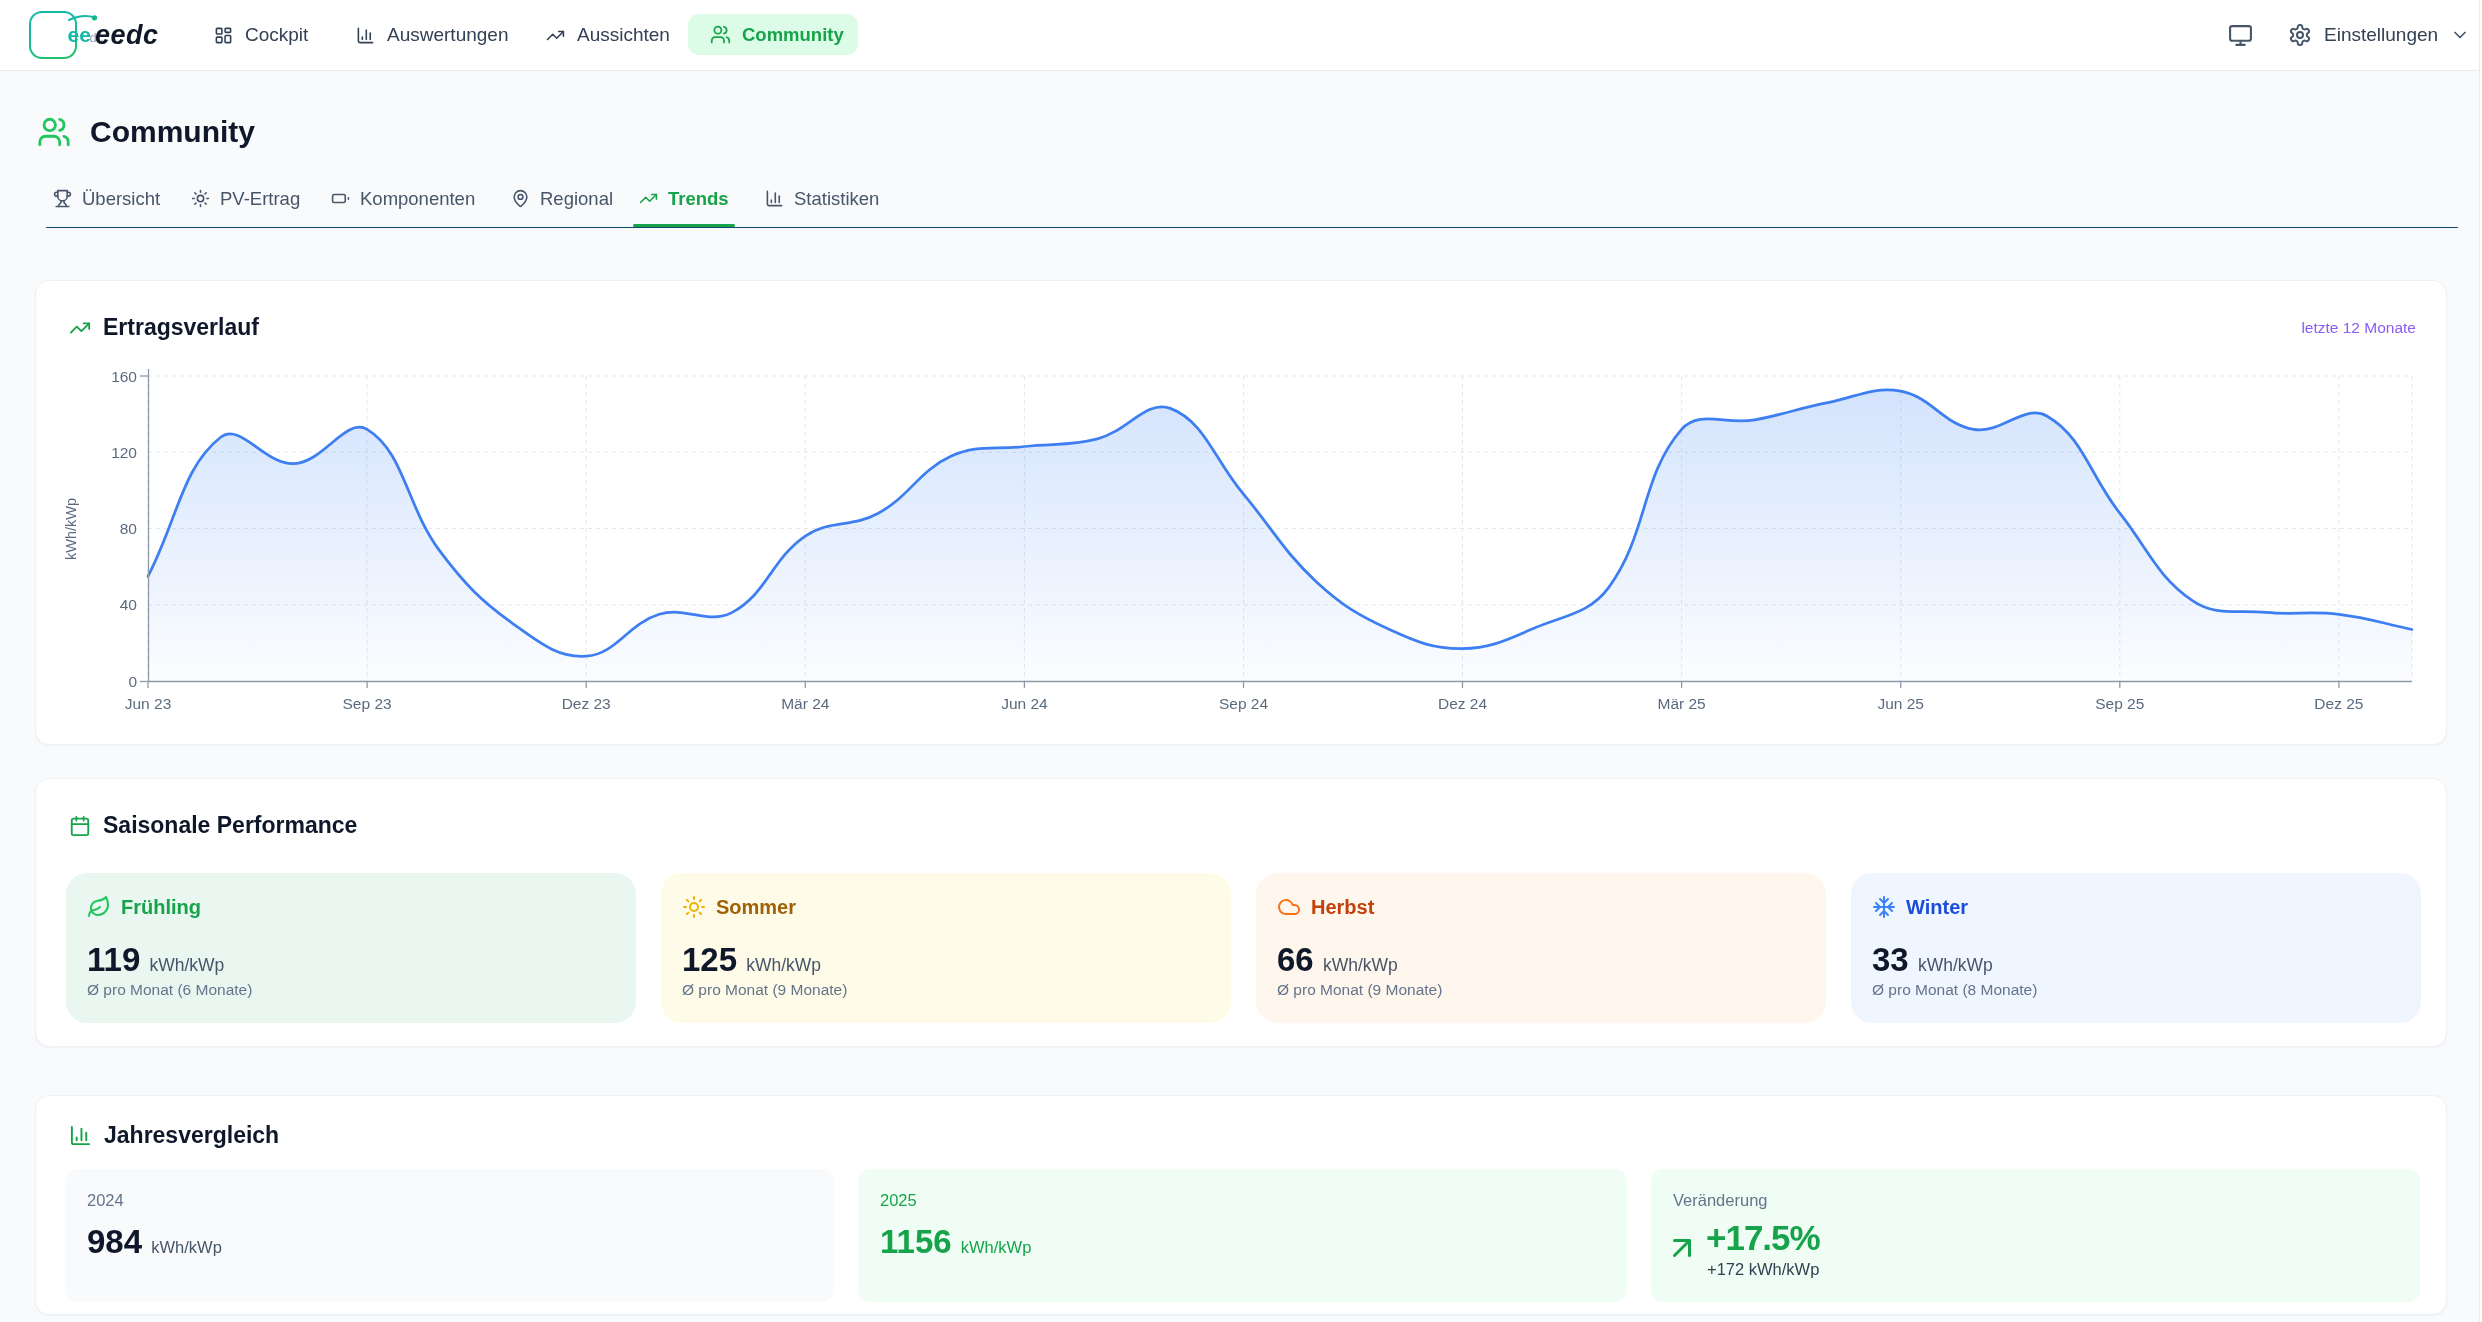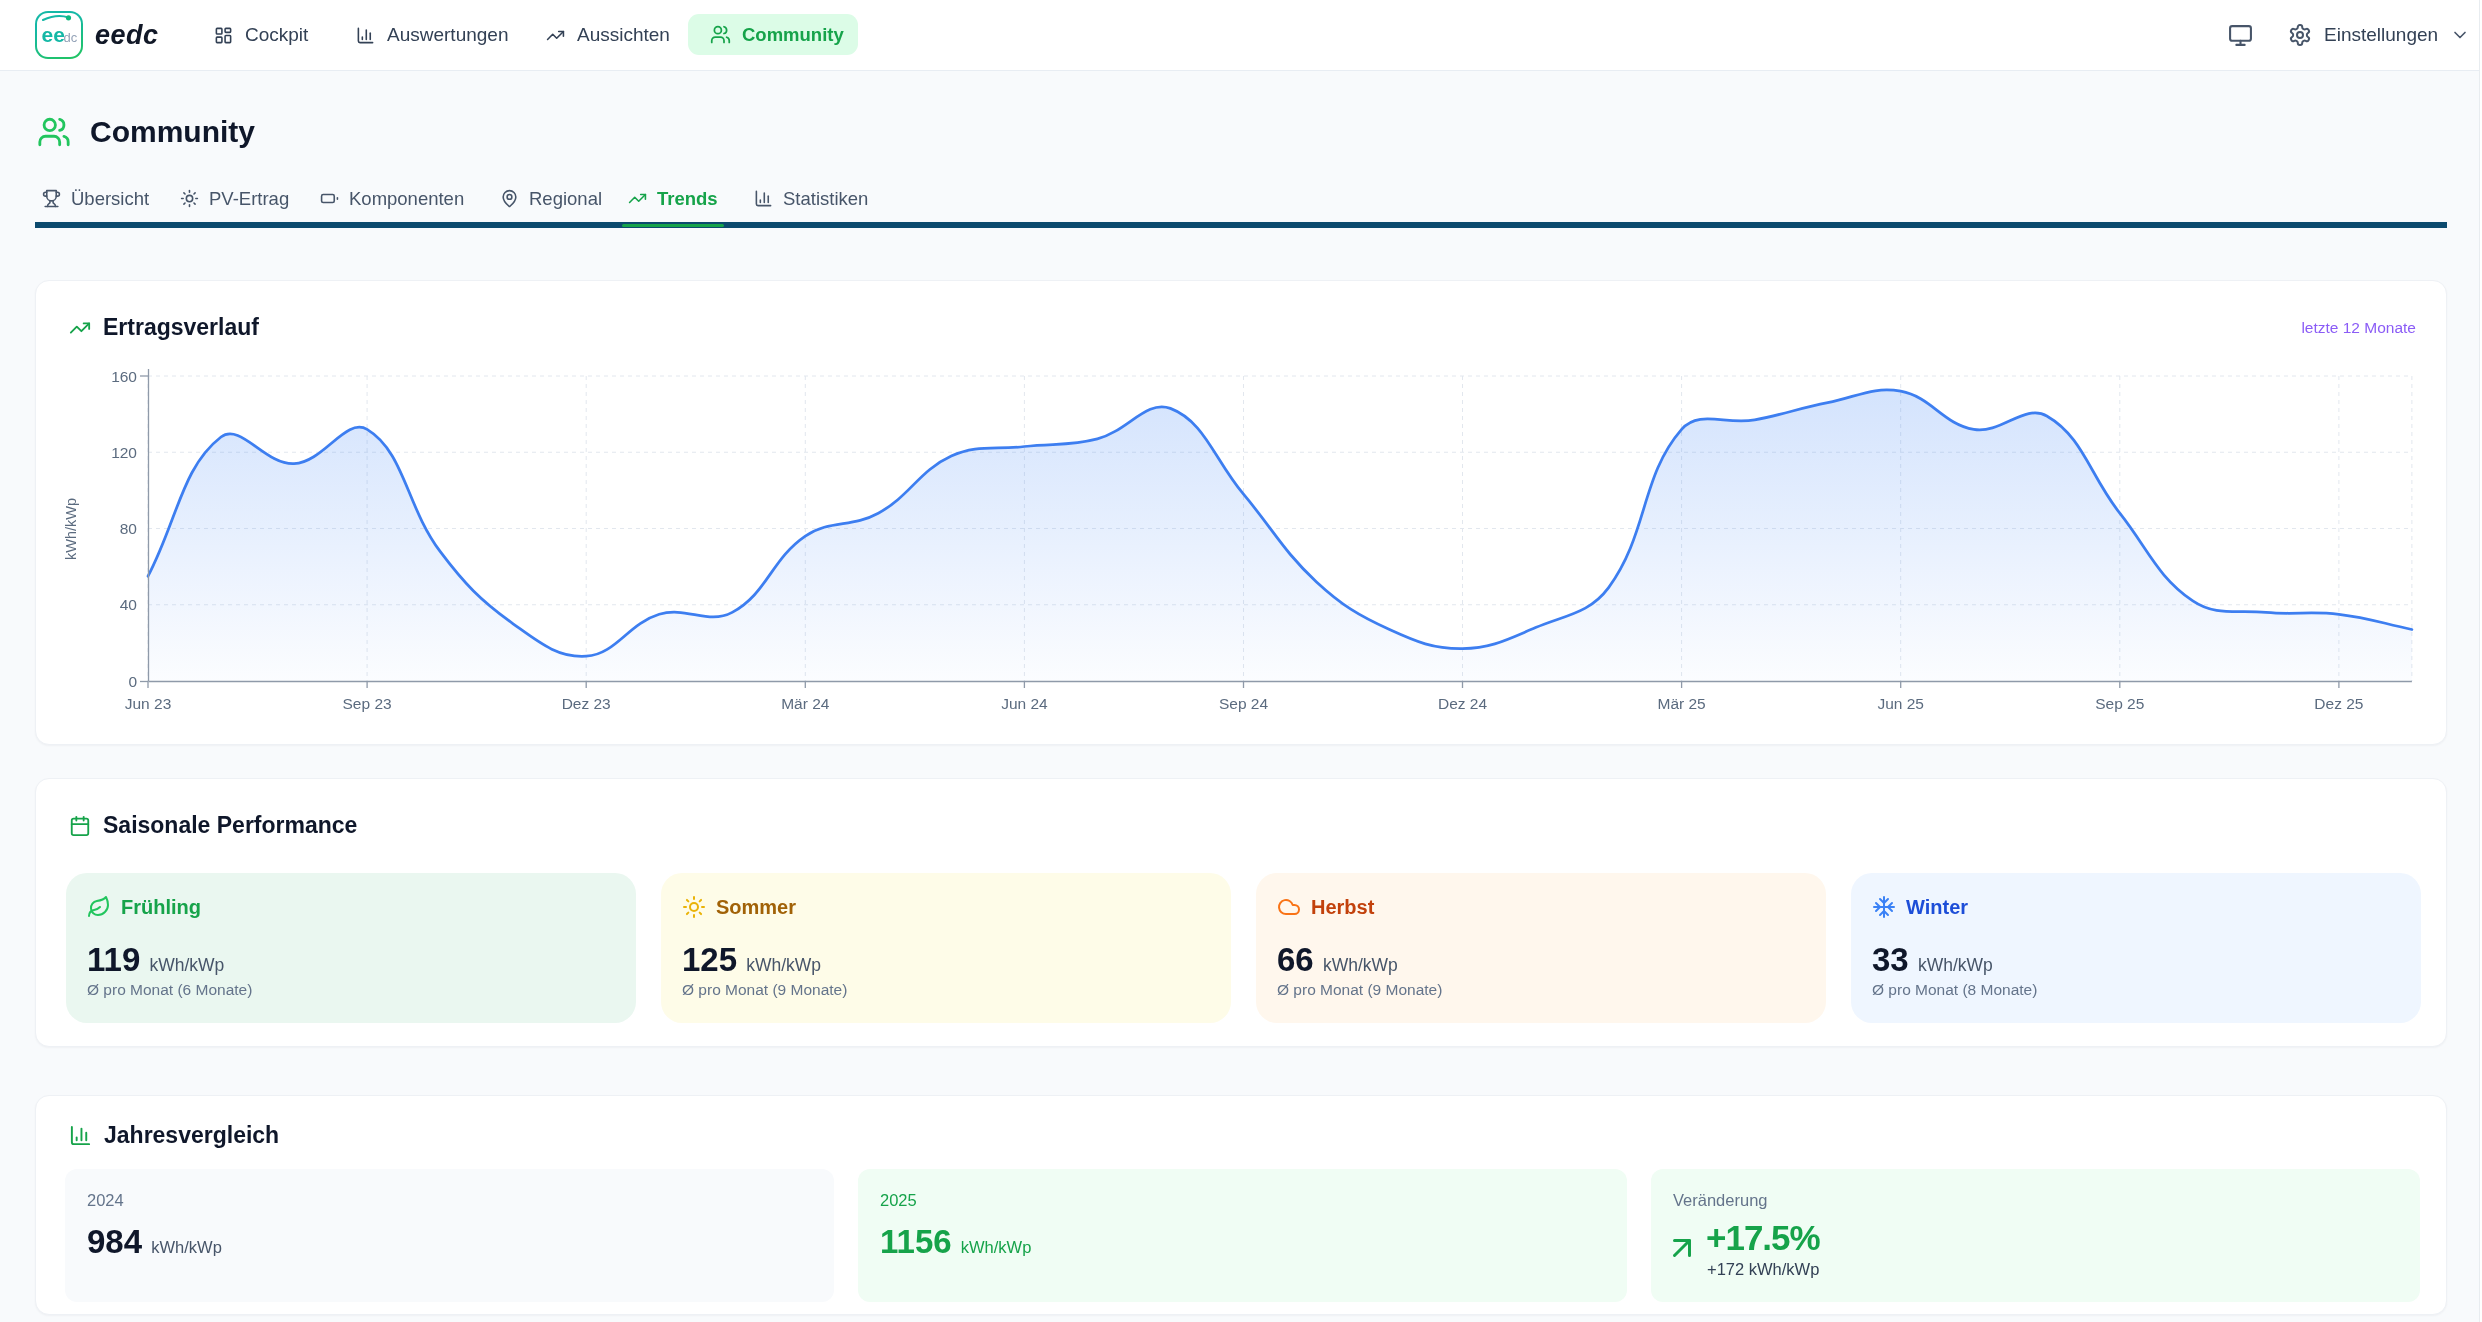--- a/index.html
+++ b/index.html
@@ -1,29 +1,29 @@
 <!DOCTYPE html>
 <html><head>
 <meta charset="utf-8">
 <style>
 * { margin:0; padding:0; box-sizing:border-box; }
 html,body { width:2482px; height:1322px; background:#f8fafc; font-family:"Liberation Sans", sans-serif; overflow:hidden; }
 .page { position:relative; width:2482px; height:1322px; }
 svg { display:block; }
 
 .topbar { position:absolute; left:0; top:0; width:2482px; height:71px; background:#ffffff; border-bottom:1px solid #e8edf3; }
-.logo { position:absolute; left:35px; top:11px; width:48px; height:48px; border:2.5px solid transparent; border-radius:13px; background:linear-gradient(#fff,#fff) padding-box, linear-gradient(160deg,#14b8a6 30%,#22c55e) border-box; }
+.logo { position:absolute; left:29px; top:11px; width:48px; height:48px; border:2.5px solid transparent; border-radius:13px; background:linear-gradient(#fff,#fff) padding-box, linear-gradient(160deg,#14b8a6 30%,#22c55e) border-box;padding-left:32px; }
 .brand { position:absolute; left:95px; top:20px; font-size:27px; font-weight:bold; color:#111827; letter-spacing:0.5px;font-style:italic; }
 .navitem { position:absolute; top:0; height:70px; display:flex; align-items:center; gap:12px; color:#334155; font-size:19px; }
 .pill { position:absolute; left:688px; top:14px; height:41px; border-radius:11px; background:#dcfce7; display:flex; align-items:center; gap:11px; padding:0 14px 0 22px; color:#16a34a; font-size:18.5px; font-weight:bold; }
 
 .h1row { position:absolute; left:37px; top:115px; display:flex; align-items:center; gap:19px; }
 .h1row h1 { font-size:30px; font-weight:800; color:#0f172a; letter-spacing:0px; }
 
-.tabs { position:absolute; left:35px; top:180px; width:2412px; height:48px; border-bottom:6px solid #0c4a6e; }
+.tabs { position:absolute; left:46px; top:180px; width:2412px; height:48px; border-bottom:1px solid #0c4a6e; }
 .tab { position:absolute; top:0; height:37px; display:flex; align-items:center; gap:10px; color:#475569; font-size:18.5px; }
 .tab.active { color:#16a34a; font-weight:bold; }
 .tab.active:after { content:""; position:absolute; left:-6px; right:-6px; top:44px; height:3px; background:#16a34a; border-radius:2px; }
 
 .card { position:absolute; left:35px; width:2412px; background:#ffffff; border:1px solid #eef1f5; border-radius:14px; box-shadow:0 1px 2px rgba(15,23,42,0.04); }
 .cardhead { position:absolute; left:33px; top:33px; display:flex; align-items:center; gap:12px; }
 .cardhead .t { font-size:23px; font-weight:bold; color:#0f172a; }
 .muted-right { position:absolute; right:30px; top:38px; font-size:15.5px; color:#8b5cf6; }
 
 .season { position:absolute; top:94px; width:570px; height:150px; border-radius:21px; }

